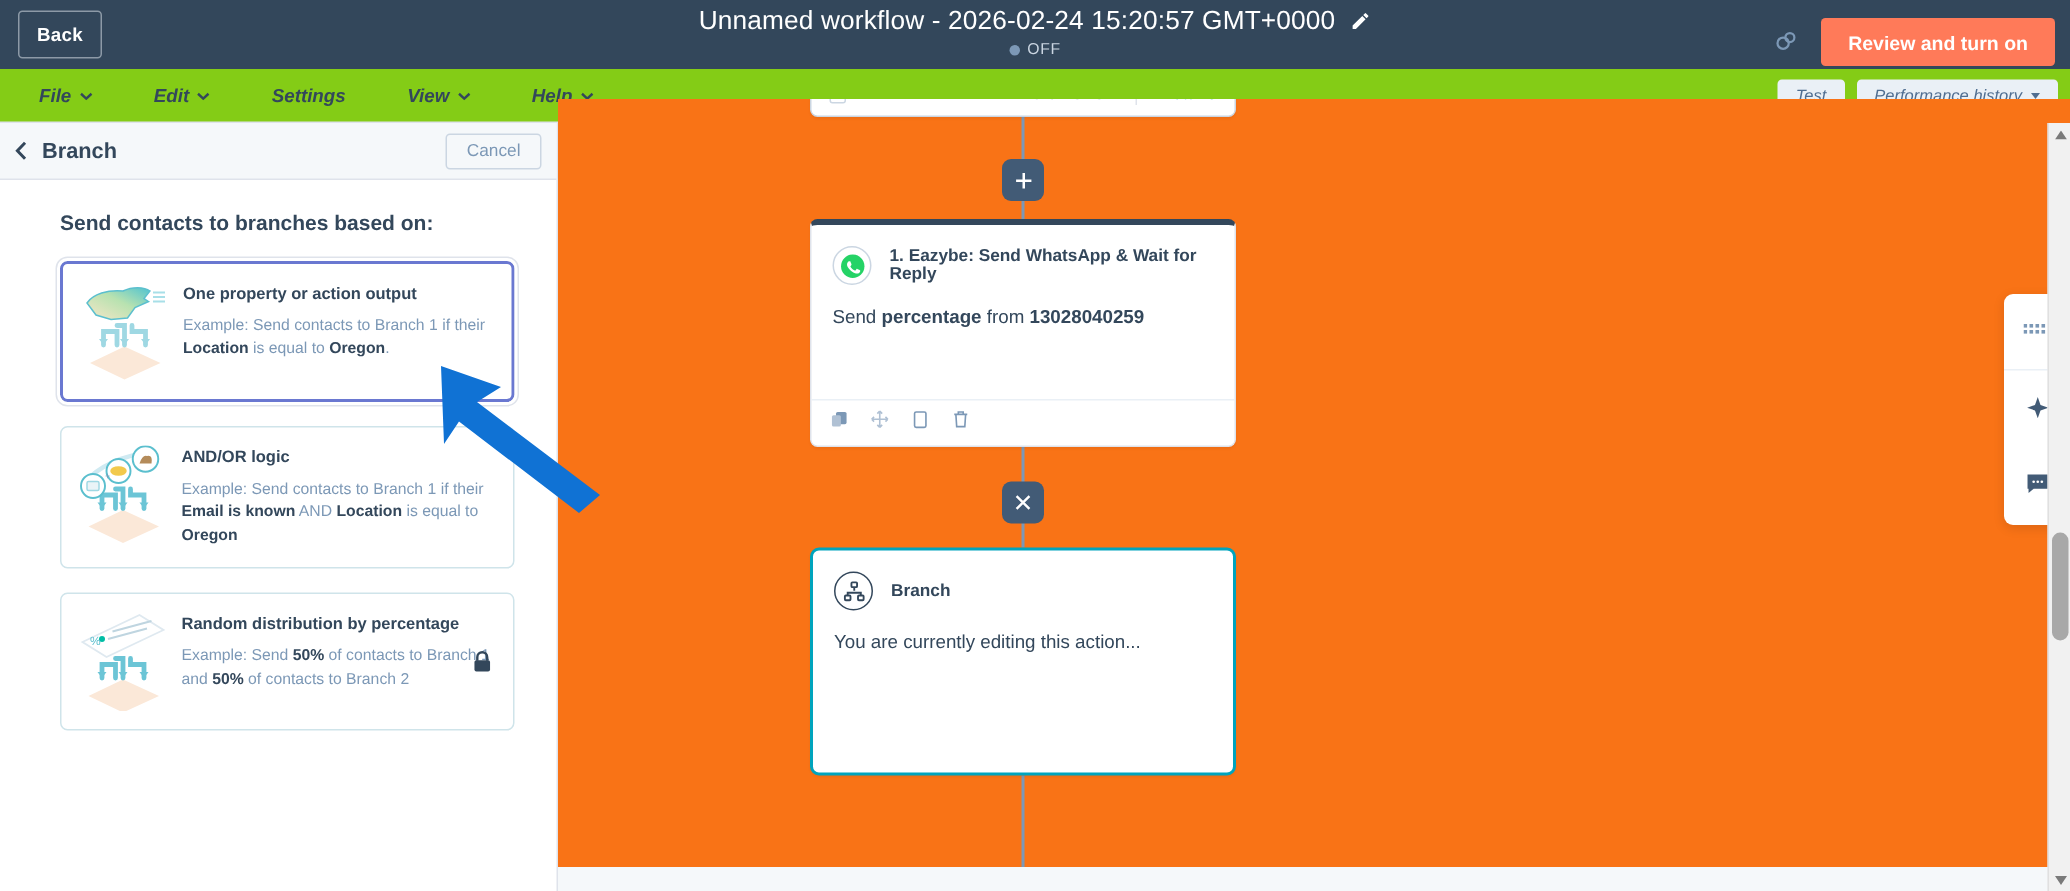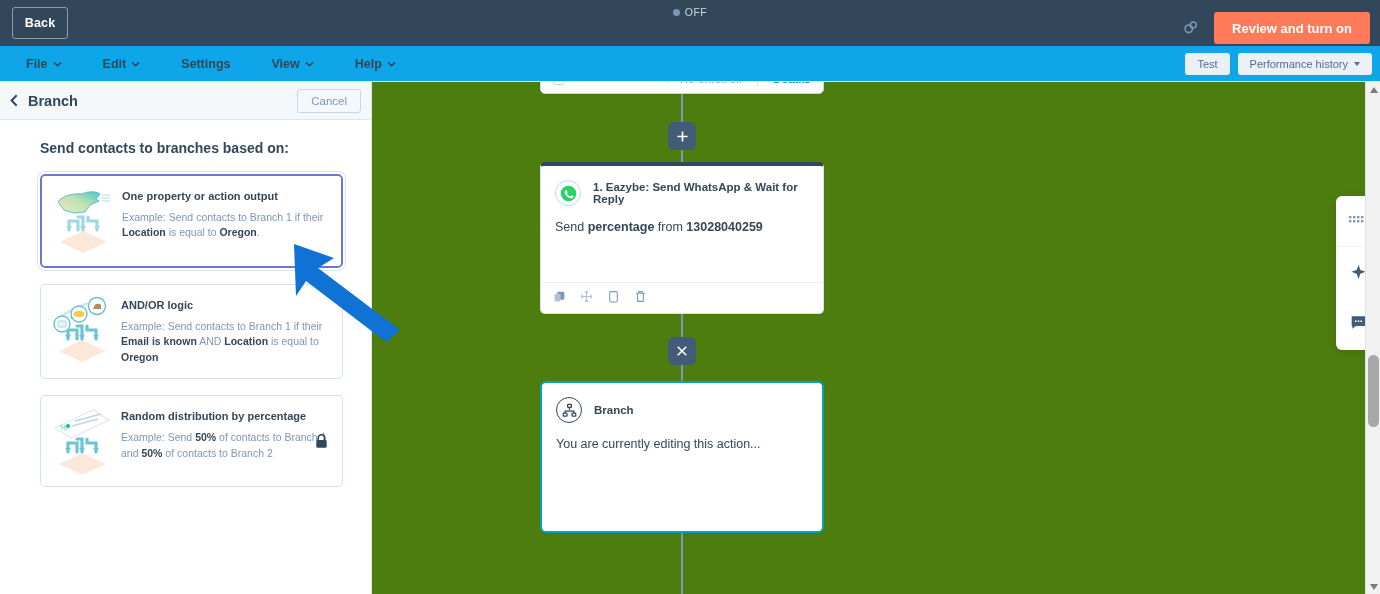--- a/index.html
+++ b/index.html
@@ -43,22 +43,22 @@
   .review-btn {
     background: #ff7a59; color: #fff; border: none;
     height: 32px; padding: 0 18px; border-radius: 3px; margin-right: 10px;
     font-size: 13px; font-weight: bold; cursor: pointer;
     display: flex; align-items: center;
   }
 
   
   .menubar {
     position: absolute; left: 0; top: 46px; width: 1380px; height: 36px;
-    background: #0ea5e9; border-bottom: 1px solid #dfe3eb;
-    display: flex; align-items: center;
+    background: #84cc16; border-bottom: 1px solid #dfe3eb;
+    display: flex; align-items: center; font-style: italic;
   }
   .menu-item {
     display: flex; align-items: center; gap: 5px;
     margin-left: 41px; font-size: 12.5px; font-weight: bold; color: #33475b;
     cursor: pointer;
   }
   .menu-item:first-child { margin-left: 26px; }
   .caret-thin svg { display: block; }
   .menubar-right {
     position: absolute; right: 8px; top: 0; height: 36px;
@@ -104,22 +104,22 @@
   .opt-illus svg { display: block; }
   .opt-text { flex: 1; padding-left: 6px; }
   .opt-title { font-size: 11px; font-weight: bold; color: #33475b; line-height: 1.5; margin-bottom: 5px; }
   .opt-desc { font-size: 10.5px; color: #7c98b6; line-height: 1.52; }
   .opt-desc b { color: #33475b; font-weight: bold; }
   .lock-icon { position: absolute; right: 14px; top: 50%; transform: translateY(-50%); }
   .lock-icon svg { display: block; }
 
   
   .canvas {
-    position: absolute; left: 372px; top: 82px; width: 1008px; height: 512px;
-    background: #4d7c0f; overflow: hidden;
+    position: absolute; left: 372px; top: 66px; width: 1008px; height: 512px;
+    background: #f97316; overflow: hidden;
   }
   .conn { position: absolute; width: 2px; background: #7c98b6; left: 309px; }
 
   .card {
     position: absolute; background: #ffffff; border: 1px solid #dfe3eb;
     border-radius: 5px; width: 284px; left: 168px;
     box-shadow: 0 1px 2px rgba(0,0,0,.05);
   }
   
   .card-trigger {
@@ -205,20 +205,28 @@
 </style>
 </head>
 <body>
 
 <div class="app">
 
   <div class="topbar">
     <div class="back-btn">Back</div>
 
     <div class="title-wrap">
+      <div class="wf-title-row">
+        <div class="wf-title">Unnamed workflow - 2026-02-24 15:20:57 GMT+0000</div>
+        <span class="pencil-icon">
+          <svg width="14" height="14" viewBox="0 0 24 24" fill="#ffffff">
+            <path d="M3 17.25V21h3.75L17.81 9.94l-3.75-3.75L3 17.25zM20.71 7.04a1 1 0 0 0 0-1.41l-2.34-2.34a1 1 0 0 0-1.41 0l-1.83 1.83 3.75 3.75 1.83-1.83z"></path>
+          </svg>
+        </span>
+      </div>
       <div class="wf-status">
         <span class="status-dot"></span>
         <span class="status-text">OFF</span>
       </div>
     </div>
 
     <div class="topbar-right">
       <span class="link-icon">
         <svg width="18" height="18" viewBox="0 0 24 24" fill="none" stroke="#7c98b6" stroke-width="2">
           <circle cx="9" cy="13" r="5"></circle>

